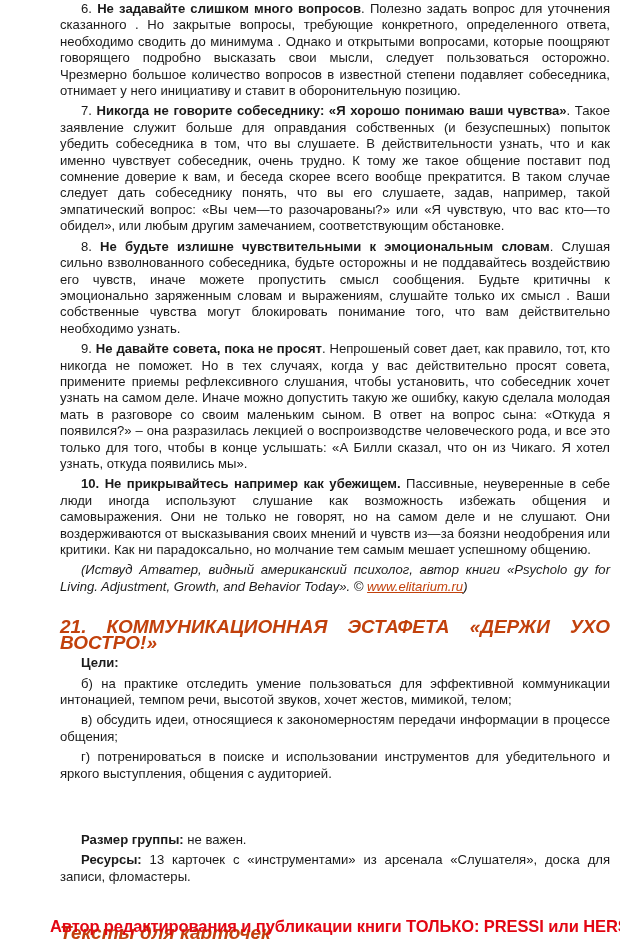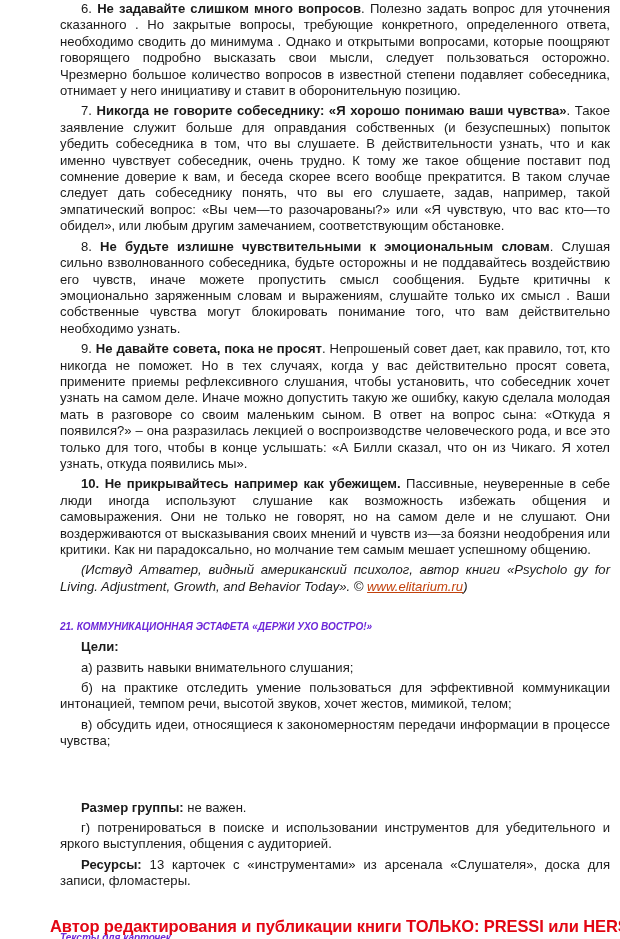--- a/index.html
+++ b/index.html
@@ -6,21 +6,21 @@
   body {
     width: 620px; height: 939px; position: relative; overflow: hidden;
     font-family: "Liberation Sans", sans-serif; color: #1a1a1a;
   }
   .page { position: absolute; left: 56px; top: 0; width: 558px; }
   p { margin: 4px; font-size: 13.1px; line-height: 16.4px; text-align: justify; }
   .ind { text-indent: 21px; }
   b { font-weight: bold; }
   .src { font-style: italic; }
   .src a { color: #c2410c; text-decoration: underline; }
-  .red-head { color: #6d28d9; font-weight: bold; font-style: italic; font-size: 10px; line-height: 16px; }
+  .red-head { color: #c2410c; font-weight: bold; font-style: italic; font-size: 19px; line-height: 16px; }
   .footer {
     position: absolute; left: 2px; bottom: 3px; width: 618px;
     color: #e30613; font-weight: bold; font-size: 16.5px; line-height: 20px; white-space: nowrap;
     letter-spacing: -0.1px;
     margin-left: 48px;
   }
 </style>
 </head>
 <body>
 
@@ -45,28 +45,27 @@
   <p class="ind">
     <b>10.</b>
     <b>Не прикрывайтесь например как убежищем.</b><span> Пассивные, неуверенные в себе люди иногда используют слушание как возможность избежать общения и самовыражения. Они не только не говорят, но на самом деле и не слушают. Они воздерживаются от высказывания своих мнений и чувств из—за боязни неодобрения или критики. Как ни парадоксально, но молчание тем самым мешает успешному общению.</span>
   </p>
   <p class="ind src">
     <span>(Иствуд Атватер, видный американский психолог, автор книги «Psycholo gy for Living. Adjustment, Growth, and Behavior Today». © </span><a>www.elitarium.ru</a><span>)</span>
   </p>
 
   <p class="red-head" style="margin-top:24px">21. КОММУНИКАЦИОННАЯ ЭСТАФЕТА «ДЕРЖИ УХО ВОСТРО!»</p>
   <p class="ind"><b>Цели:</b></p>
-  <p class="ind">а) развить навыки внимательного слушания;</p>
   <p class="ind">б) на практике отследить умение пользоваться для эффективной коммуникации интонацией, темпом речи, высотой звуков, хочет жестов, мимикой, телом;</p>
-  <p class="ind">в) обсудить идеи, относящиеся к закономерностям передачи информации в процессе чувства;</p>
+  <p class="ind">в) обсудить идеи, относящиеся к закономерностям передачи информации в процессе общения;</p>
+  <p class="ind">г) потренироваться в поиске и использовании инструментов для убедительного и яркого выступления, общения с аудиторией.</p>
+
   <p class="ind" style="margin-top:50px">
     <b>Размер группы:</b><span> не важен.</span>
   </p>
-
-  <p class="ind">г) потренироваться в поиске и использовании инструментов для убедительного и яркого выступления, общения с аудиторией.</p>
   <p class="ind">
     <b>Ресурсы:</b><span> 13 карточек с «инструментами» из арсенала «Слушателя», доска для записи, фломастеры.</span>
   </p>
 
   <p class="red-head" style="margin-top:40px">Тексты для карточек</p>
 
   <p class="ind" style="margin-top:20px">
     <b>УГУ—ПОДДАКИВАНИЕ</b><span> («ага», «угу», «да—да», «ну», кивание головой и т. п.).</span>
   </p>
   <p class="ind">

